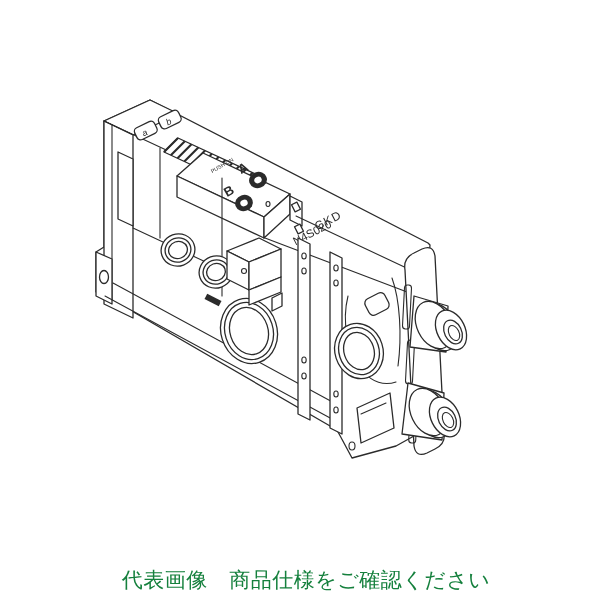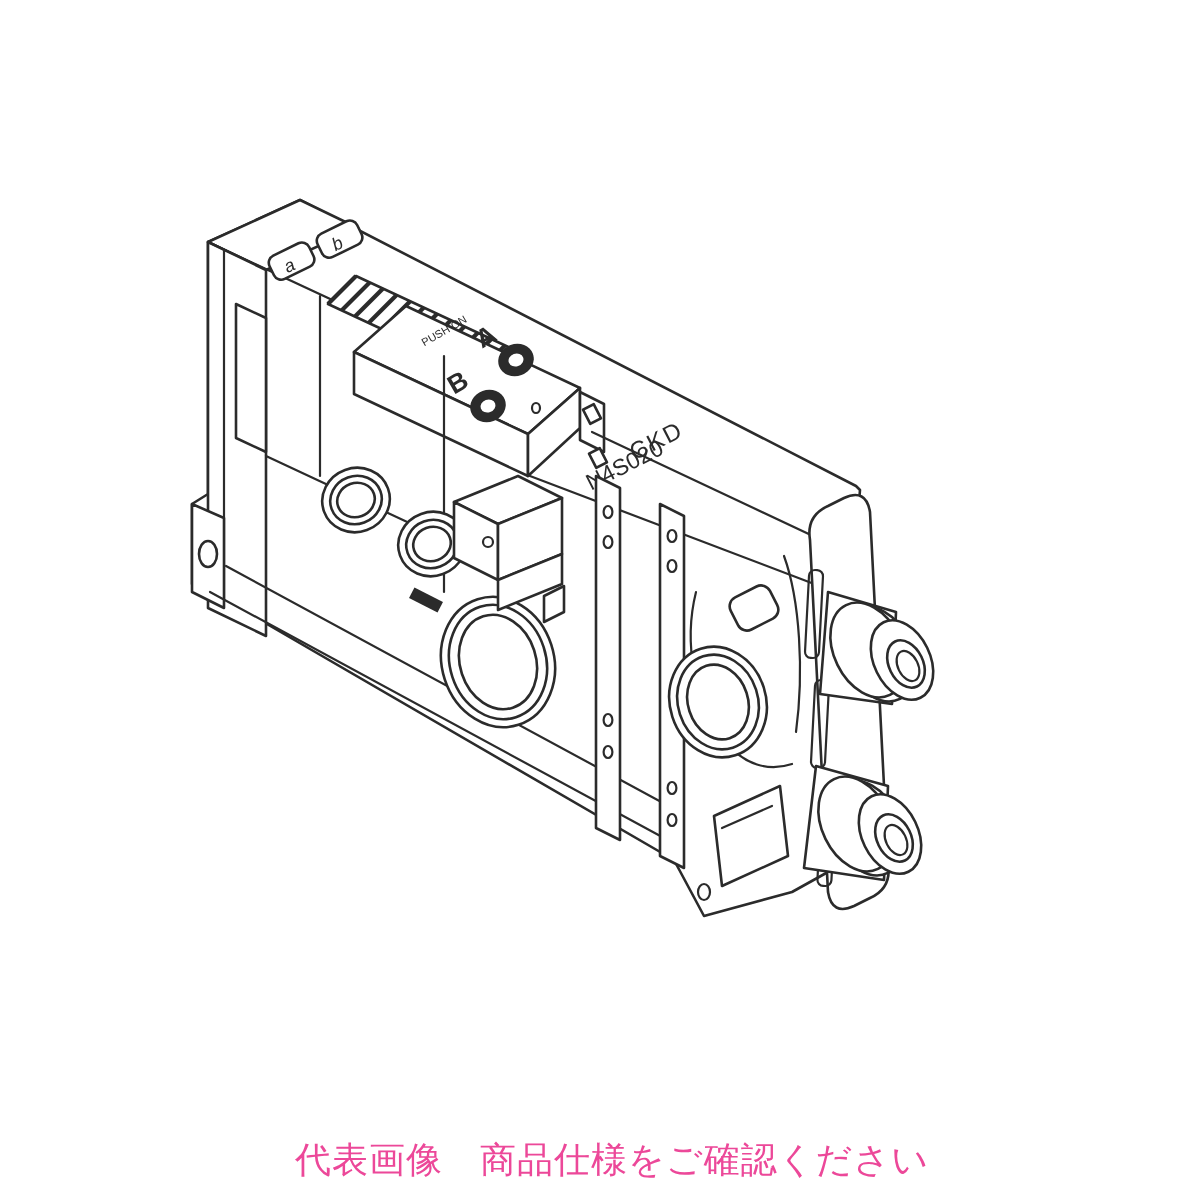--- a/index.html
+++ b/index.html
@@ -9,21 +9,21 @@
   }
   .stage{position:absolute;inset:0;}
   svg{position:absolute;left:0;top:0;}
   .ln{fill:#ffffff;stroke:#2b2b2b;stroke-width:1.3;stroke-linejoin:round;stroke-linecap:round;}
   .ln-thin{fill:none;stroke:#2b2b2b;stroke-width:1.1;stroke-linejoin:round;stroke-linecap:round;}
   .dark{fill:#2b2b2b;stroke:none;}
   .whitefill{fill:#ffffff;stroke:#2b2b2b;stroke-width:1.3;}
   .svgtext{fill:#2b2b2b;font-family:"Liberation Sans",sans-serif;}
   .caption{
     position:absolute;left:12px;right:0;top:564px;height:36px;
-    text-align:center;font-size:18px;line-height:32px;color:#ec4899;
+    text-align:center;font-size:21px;line-height:32px;color:#15803d;
     letter-spacing:0.5px;white-space:nowrap;
   }
 </style>
 </head>
 <body>
 
 <div class="stage">
 <svg width="600" height="600" viewBox="0 0 600 600">
 
   <g>

